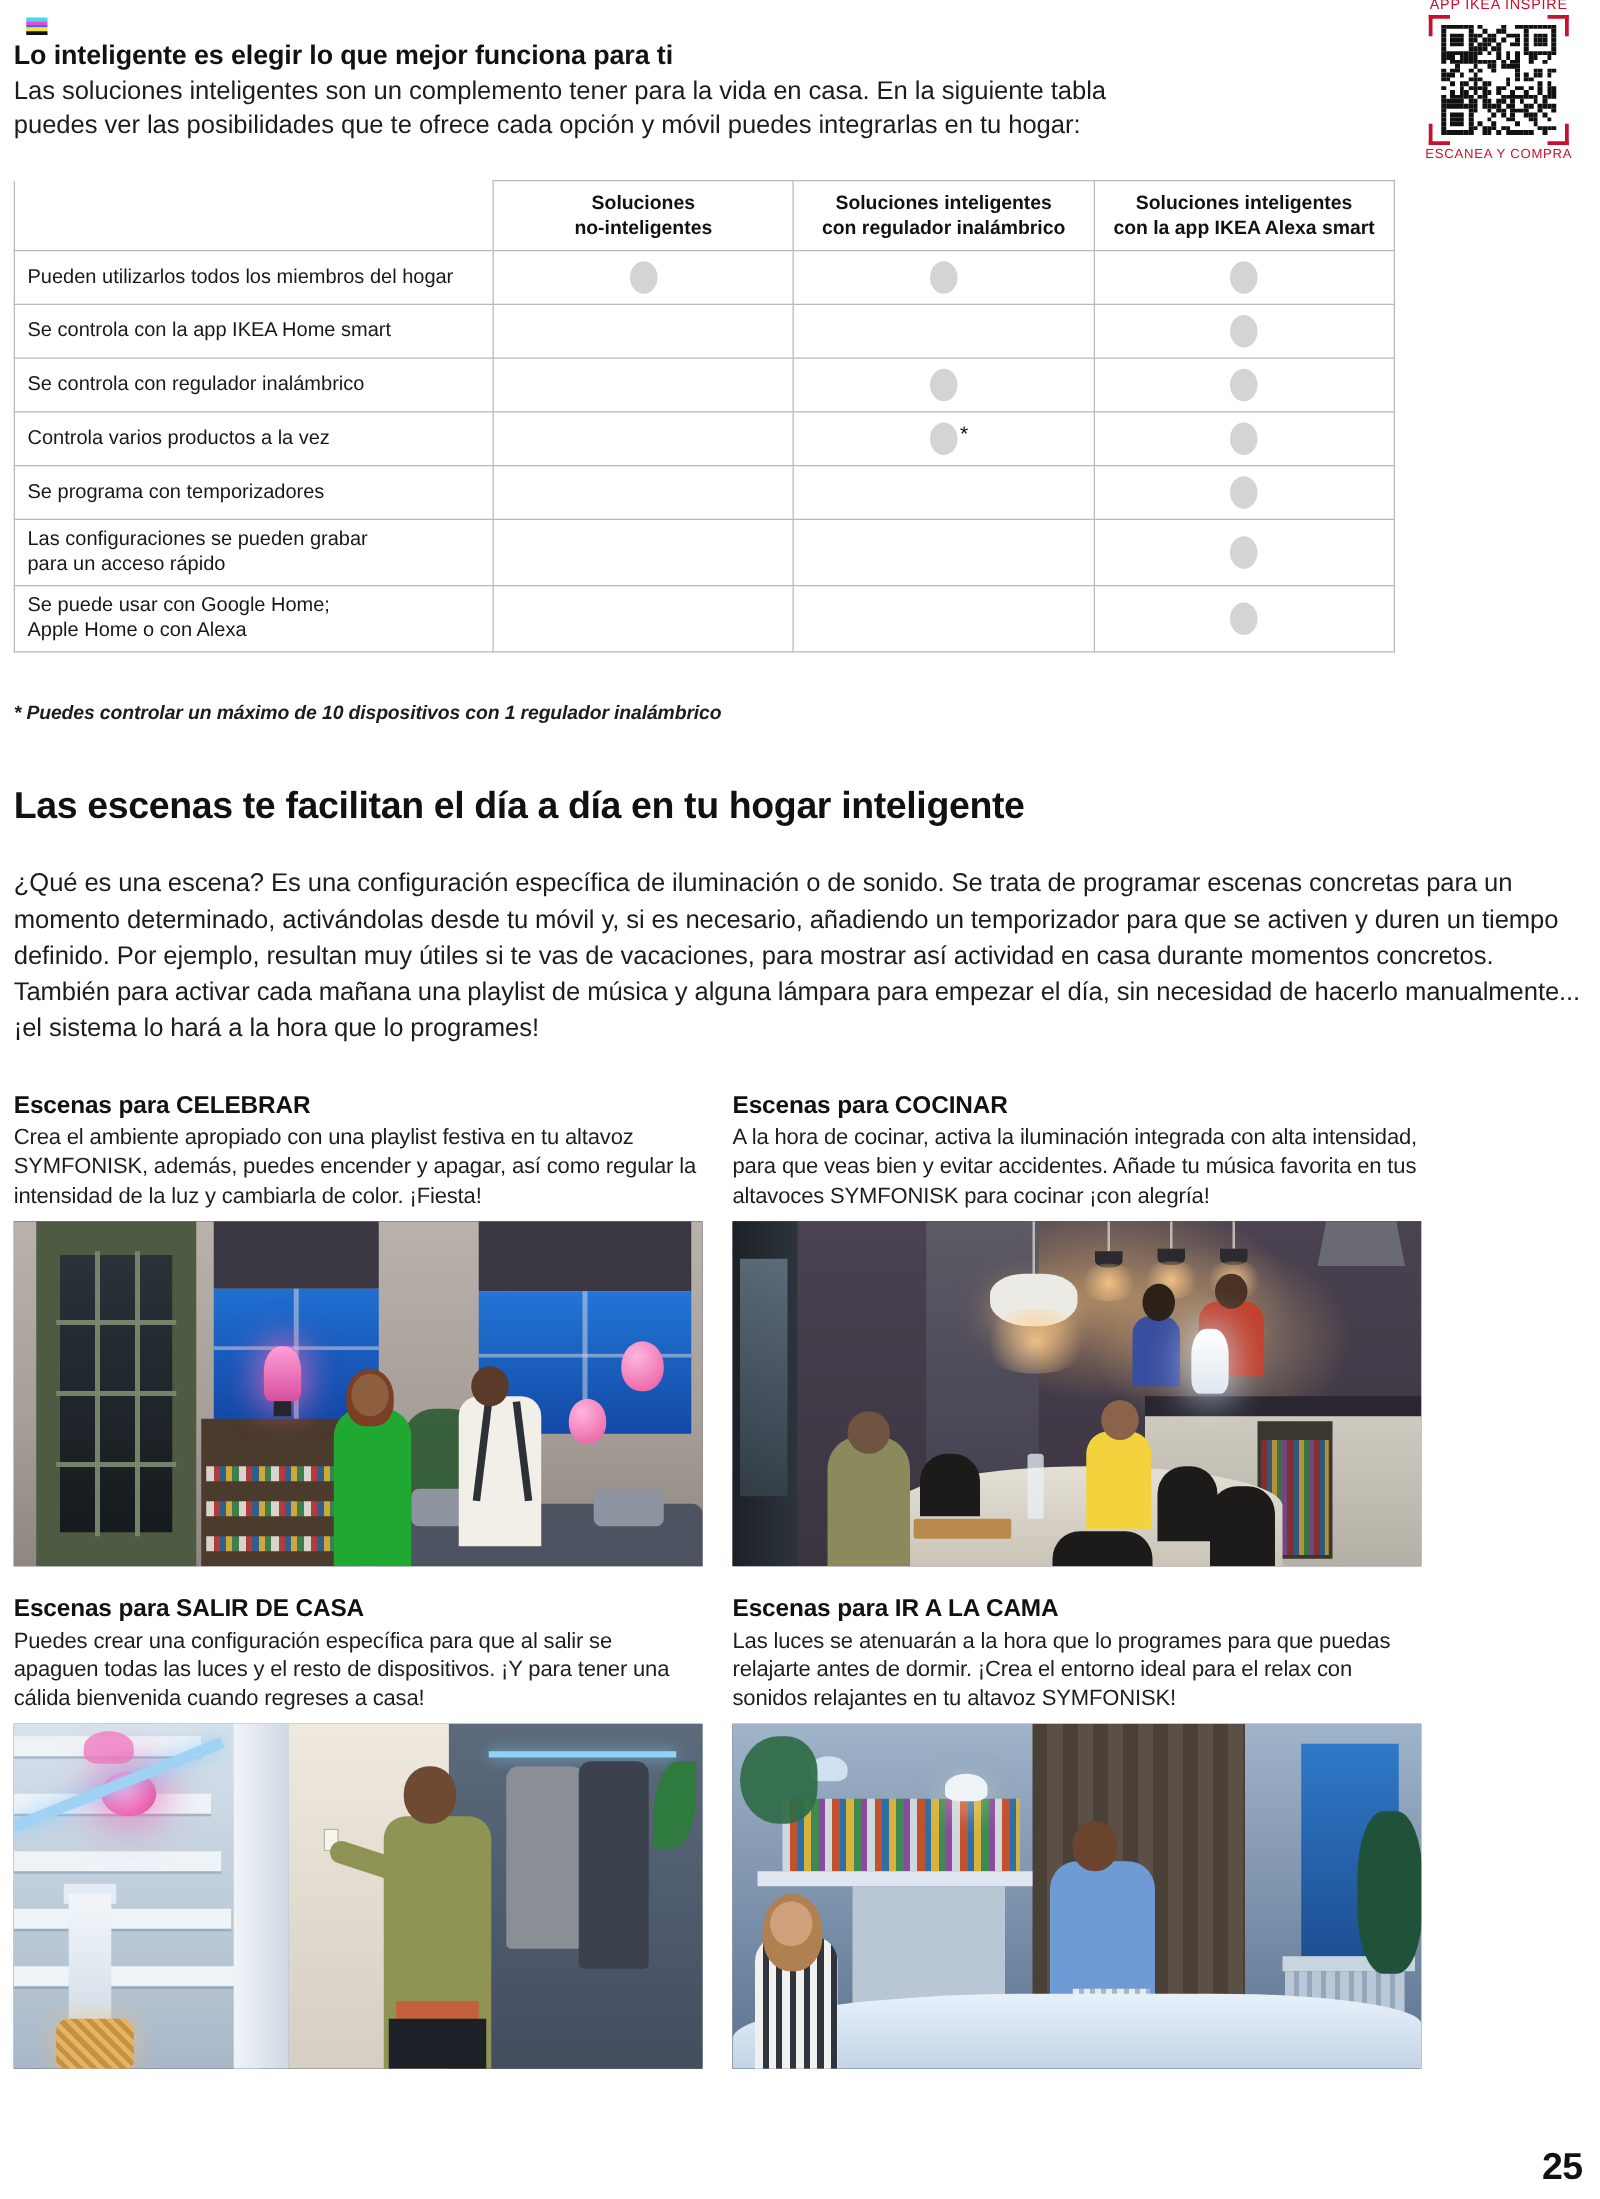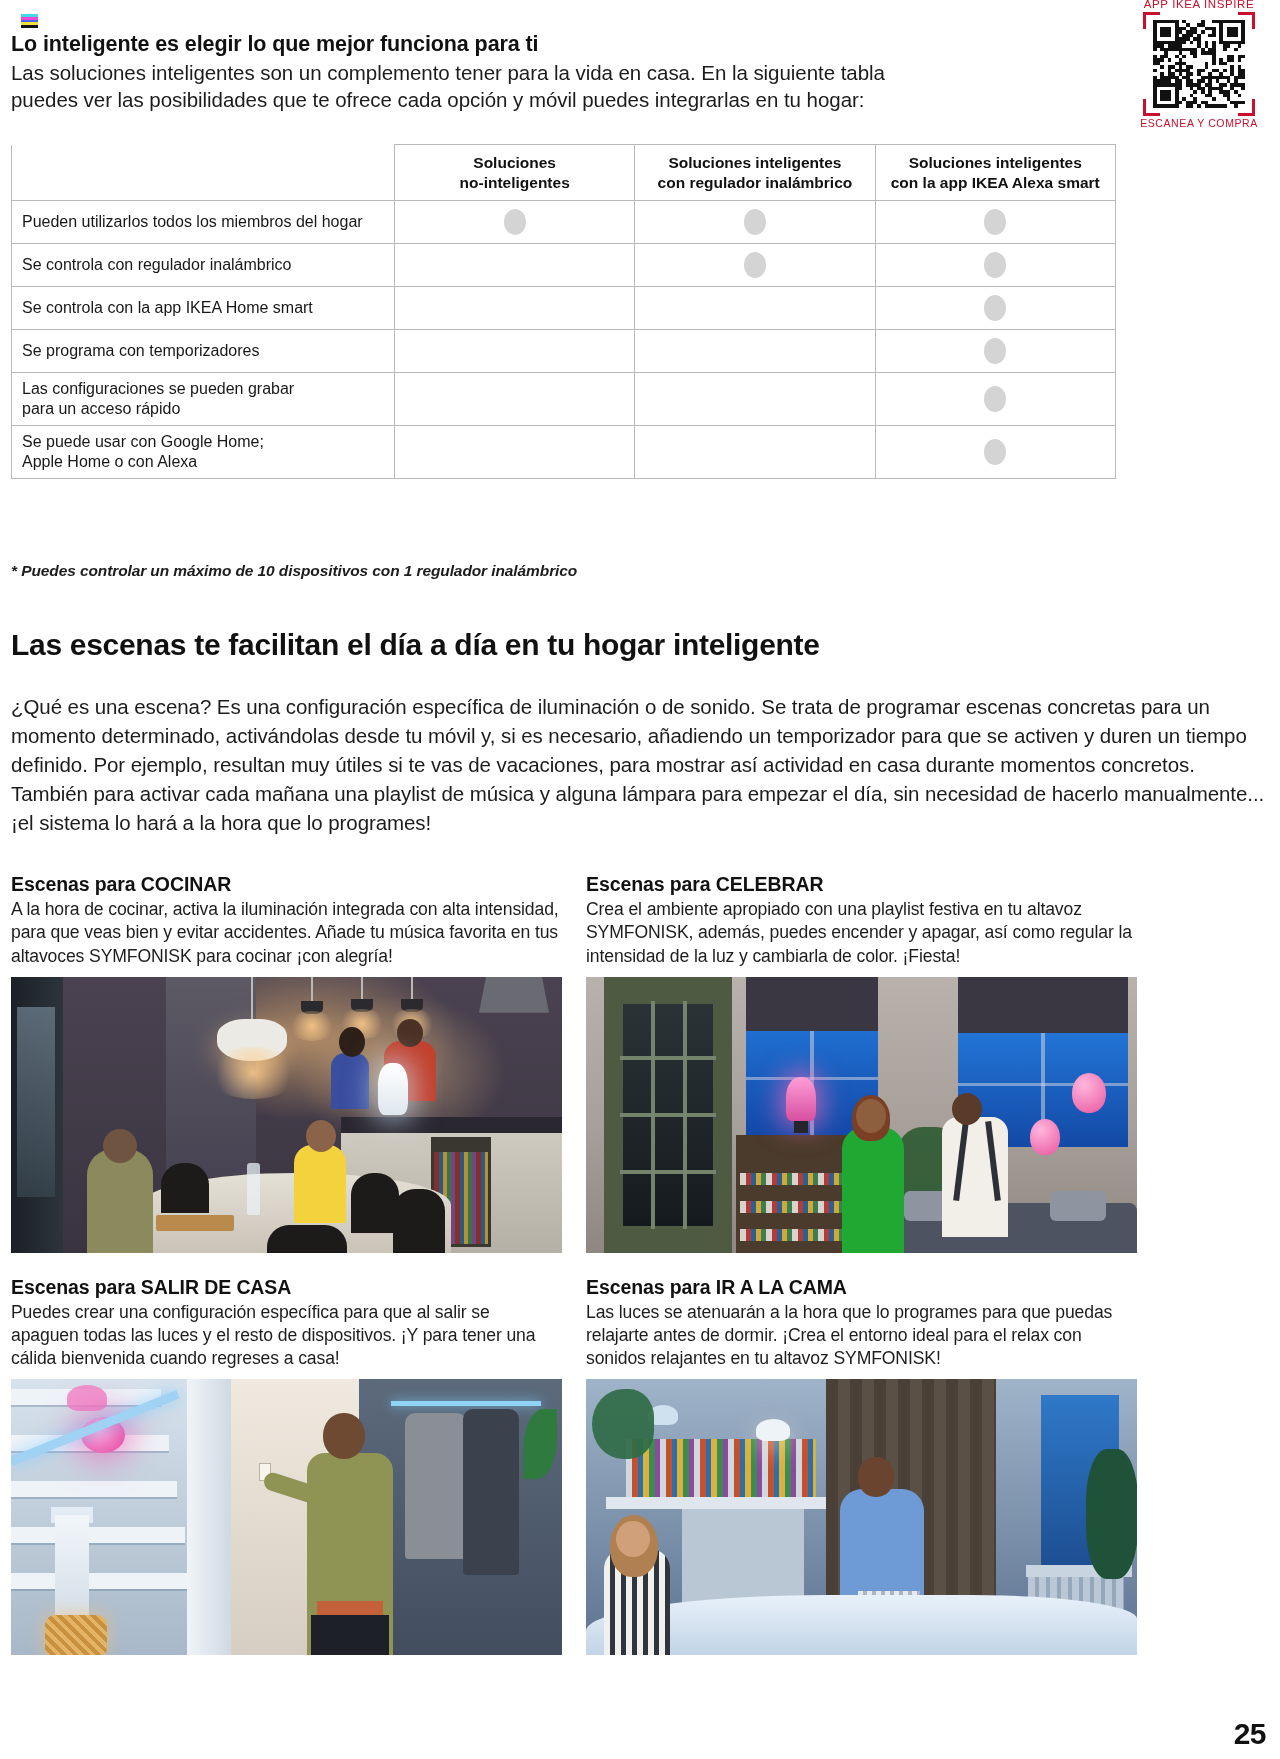--- a/index.html
+++ b/index.html
@@ -1065,32 +1065,40 @@
           <tr>
             <td class="lbl">
               <div>Pueden utilizarlos todos los miembros del hogar</div>
             </td>
             <td class="mark"><span class="dot"></span></td>
             <td class="mark"><span class="dot"></span></td>
             <td class="mark"><span class="dot"></span></td>
           </tr>
           <tr>
             <td class="lbl">
+              <div>Se controla con la app IKEA Home smart</div>
+            </td>
+            <td class="mark"></td>
+            <td class="mark"></td>
+            <td class="mark"><span class="dot"></span></td>
+          </tr>
+          <tr>
+            <td class="lbl">
               <div>Se controla con regulador inalámbrico</div>
             </td>
             <td class="mark"></td>
             <td class="mark"><span class="dot"></span></td>
             <td class="mark"><span class="dot"></span></td>
           </tr>
           <tr>
             <td class="lbl">
-              <div>Se controla con la app IKEA Home smart</div>
+              <div>Controla varios productos a la vez</div>
             </td>
             <td class="mark"></td>
-            <td class="mark"></td>
+            <td class="mark"><span class="dot"></span><span class="ast">*</span></td>
             <td class="mark"><span class="dot"></span></td>
           </tr>
           <tr>
             <td class="lbl">
               <div>Se programa con temporizadores</div>
             </td>
             <td class="mark"></td>
             <td class="mark"></td>
             <td class="mark"><span class="dot"></span></td>
           </tr>
@@ -1115,20 +1123,58 @@
         </tbody>
     </table>
   </div>
 
   <div class="footnote">* Puedes controlar un máximo de 10 dispositivos con 1 regulador inalámbrico</div>
 
   <h2 class="scene-head">Las escenas te facilitan el día a día en tu hogar inteligente</h2>
   <p class="scene-body">¿Qué es una escena? Es una configuración específica de iluminación o de sonido. Se trata de programar escenas concretas para un momento determinado, activándolas desde tu móvil y, si es necesario, añadiendo un temporizador para que se activen y duren un tiempo definido. Por ejemplo, resultan muy útiles si te vas de vacaciones, para mostrar así actividad en casa durante momentos concretos. También para activar cada mañana una playlist de música y alguna lámpara para empezar el día, sin necesidad de hacerlo manualmente... ¡el sistema lo hará a la hora que lo programes!</p>
 
   <div class="cards">
+
+    <div class="card">
+      <h3 class="card-title">Escenas para CELEBRAR</h3>
+      <p class="card-body">Crea el ambiente apropiado con una playlist festiva en tu altavoz SYMFONISK, además, puedes encender y apagar, así como regular la intensidad de la luz y cambiarla de color. ¡Fiesta!</p>
+      <div class="photo ph-party" aria-label="Pareja en un salón con luz rosa y azul, globos y altavoz con lámpara de color">
+        <div class="layer wall"></div>
+        <div class="layer blindL"></div>
+          <div class="layer winL"></div>
+        <div class="layer blindR"></div>
+          <div class="layer winR"></div>
+        <div class="layer mullion" style="left:224px;top:54px;width:4px;height:106px;"></div>
+        <div class="layer mullion" style="left:160px;top:100px;width:132px;height:3px;"></div>
+        <div class="layer mullion" style="left:455px;top:56px;width:4px;height:114px;"></div>
+        <div class="layer mullion" style="left:372px;top:106px;width:170px;height:3px;"></div>
+        <div class="layer plant"></div>
+        <div class="layer shelfU"></div>
+        <div class="layer bookrow" style="left:154px;top:196px;width:118px;"></div>
+        <div class="layer bookrow" style="left:154px;top:224px;width:118px;"></div>
+        <div class="layer bookrow" style="left:154px;top:252px;width:118px;"></div>
+        <div class="layer sofa"></div>
+        <div class="layer cushion" style="left:318px;"></div>
+        <div class="layer cushion" style="left:464px;"></div>
+        <div class="layer lampP"></div>
+          <div class="layer lampbase"></div>
+        <div class="layer balloon" style="left:486px;top:96px;width:34px;height:40px;"></div>
+        <div class="layer balloon" style="left:444px;top:142px;width:30px;height:36px;"></div>
+        <div class="layer man"></div>
+        <div class="layer brace" style="left:372px;top:144px;height:80px;transform:rotate(7deg);"></div>
+        <div class="layer brace" style="left:404px;top:144px;height:80px;transform:rotate(-7deg);"></div>
+        <div class="layer mhead"></div>
+        <div class="layer woman"></div>
+          <div class="layer whair"></div>
+          <div class="layer whead"></div>
+        <div class="layer doorfr"></div>
+        <div class="layer doorgl"></div>
+        <div class="layer panes"></div>
+      </div>
+    </div>
 
     <div class="card">
       <h3 class="card-title">Escenas para COCINAR</h3>
       <p class="card-body">A la hora de cocinar, activa la iluminación integrada con alta intensidad, para que veas bien y evitar accidentes. Añade tu música favorita en tus altavoces SYMFONISK para cocinar ¡con alegría!</p>
       <div class="photo ph-cook" aria-label="Familia en una cocina al atardecer con lámparas de techo encendidas y un altavoz con luz">
         <div class="layer wall"></div>
         <div class="layer doorL"></div>
           <div class="layer glassL"></div>
         <div class="layer fridge"></div>
         <div class="layer hood"></div>
@@ -1161,58 +1207,20 @@
           <div class="layer ghead"></div>
         <div class="layer woman"></div>
           <div class="layer whead"></div>
         <div class="layer chair" style="left:150px;top:186px;width:48px;height:50px;"></div>
         <div class="layer chair" style="left:340px;top:196px;width:48px;height:60px;"></div>
         <div class="layer chair" style="left:382px;top:212px;width:52px;height:64px;"></div>
         <div class="layer chair" style="left:256px;top:248px;width:80px;height:28px;"></div>
       </div>
     </div>
 
-    <div class="card">
-      <h3 class="card-title">Escenas para CELEBRAR</h3>
-      <p class="card-body">Crea el ambiente apropiado con una playlist festiva en tu altavoz SYMFONISK, además, puedes encender y apagar, así como regular la intensidad de la luz y cambiarla de color. ¡Fiesta!</p>
-      <div class="photo ph-party" aria-label="Pareja en un salón con luz rosa y azul, globos y altavoz con lámpara de color">
-        <div class="layer wall"></div>
-        <div class="layer blindL"></div>
-          <div class="layer winL"></div>
-        <div class="layer blindR"></div>
-          <div class="layer winR"></div>
-        <div class="layer mullion" style="left:224px;top:54px;width:4px;height:106px;"></div>
-        <div class="layer mullion" style="left:160px;top:100px;width:132px;height:3px;"></div>
-        <div class="layer mullion" style="left:455px;top:56px;width:4px;height:114px;"></div>
-        <div class="layer mullion" style="left:372px;top:106px;width:170px;height:3px;"></div>
-        <div class="layer plant"></div>
-        <div class="layer shelfU"></div>
-        <div class="layer bookrow" style="left:154px;top:196px;width:118px;"></div>
-        <div class="layer bookrow" style="left:154px;top:224px;width:118px;"></div>
-        <div class="layer bookrow" style="left:154px;top:252px;width:118px;"></div>
-        <div class="layer sofa"></div>
-        <div class="layer cushion" style="left:318px;"></div>
-        <div class="layer cushion" style="left:464px;"></div>
-        <div class="layer lampP"></div>
-          <div class="layer lampbase"></div>
-        <div class="layer balloon" style="left:486px;top:96px;width:34px;height:40px;"></div>
-        <div class="layer balloon" style="left:444px;top:142px;width:30px;height:36px;"></div>
-        <div class="layer man"></div>
-        <div class="layer brace" style="left:372px;top:144px;height:80px;transform:rotate(7deg);"></div>
-        <div class="layer brace" style="left:404px;top:144px;height:80px;transform:rotate(-7deg);"></div>
-        <div class="layer mhead"></div>
-        <div class="layer woman"></div>
-          <div class="layer whair"></div>
-          <div class="layer whead"></div>
-        <div class="layer doorfr"></div>
-        <div class="layer doorgl"></div>
-        <div class="layer panes"></div>
-      </div>
-    </div>
-
     <div class="card row2">
       <h3 class="card-title">Escenas para SALIR DE CASA</h3>
       <p class="card-body">Puedes crear una configuración específica para que al salir se apaguen todas las luces y el resto de dispositivos. ¡Y para tener una cálida bienvenida cuando regreses a casa!</p>
       <div class="photo ph-out" aria-label="Hombre en el recibidor pulsando un interruptor junto a la escalera con luces de colores">
         <div class="layer wall"></div>
         <div class="layer coatwall"></div>
         <div class="layer hook"></div>
         <div class="layer coat coat1"></div>
         <div class="layer coat coat2"></div>
         <div class="layer leaf"></div>

